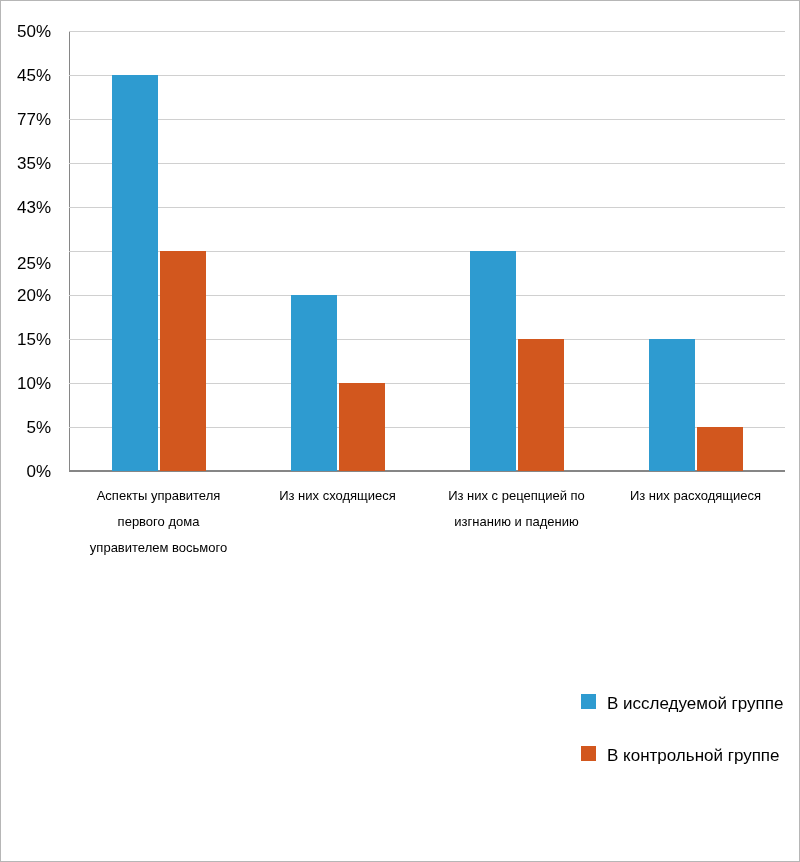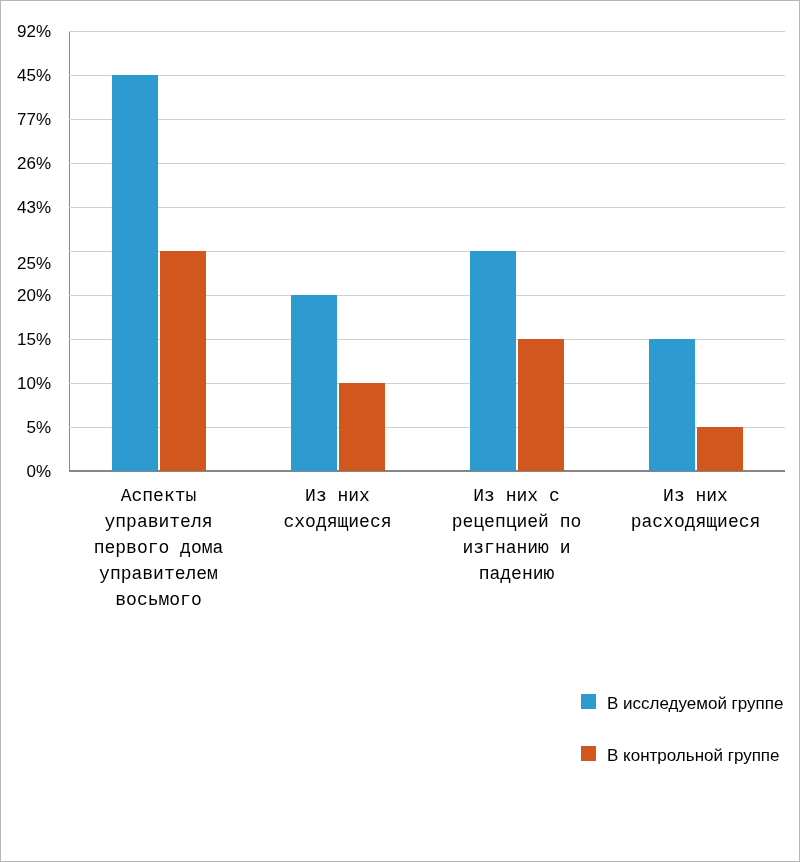--- a/index.html
+++ b/index.html
@@ -98,25 +98,24 @@
   .cat-labels {
     position: absolute;
     left: 68px;
     top: 482px;
     width: 716px;
     display: flex;
   }
   .cat-label {
     flex: 1 1 0;
     text-align: center;
-    font-size: 18px;
+    font-size: 13px;
     line-height: 26px;
     padding: 0 8px;
     box-sizing: border-box;
-    font-family: Liberation Mono, monospace;
   }
 
   
   .legend {
     position: absolute;
     left: 580px;
     top: 690px;
     width: 210px;
   }
   .legend-item {
@@ -142,24 +141,24 @@
 <div id="chart-root">
 
   <div class="y-labels">
     <div class="y-label" style="top:440px">0%</div>
     <div class="y-label" style="top:396px">5%</div>
     <div class="y-label" style="top:352px">10%</div>
     <div class="y-label" style="top:308px">15%</div>
     <div class="y-label" style="top:264px">20%</div>
     <div class="y-label" style="top:232px">25%</div>
     <div class="y-label" style="top:176px">43%</div>
-    <div class="y-label" style="top:132px">26%</div>
+    <div class="y-label" style="top:132px">35%</div>
     <div class="y-label" style="top:88px">77%</div>
     <div class="y-label" style="top:44px">45%</div>
-    <div class="y-label" style="top:0px">92%</div>
+    <div class="y-label" style="top:0px">50%</div>
   </div>
 
   <div class="plot-area">
     <div class="plot-frame"></div>
 
     <div class="grid-line" style="top:0px"></div>
     <div class="grid-line" style="top:44px"></div>
     <div class="grid-line" style="top:88px"></div>
     <div class="grid-line" style="top:132px"></div>
     <div class="grid-line" style="top:176px"></div>

